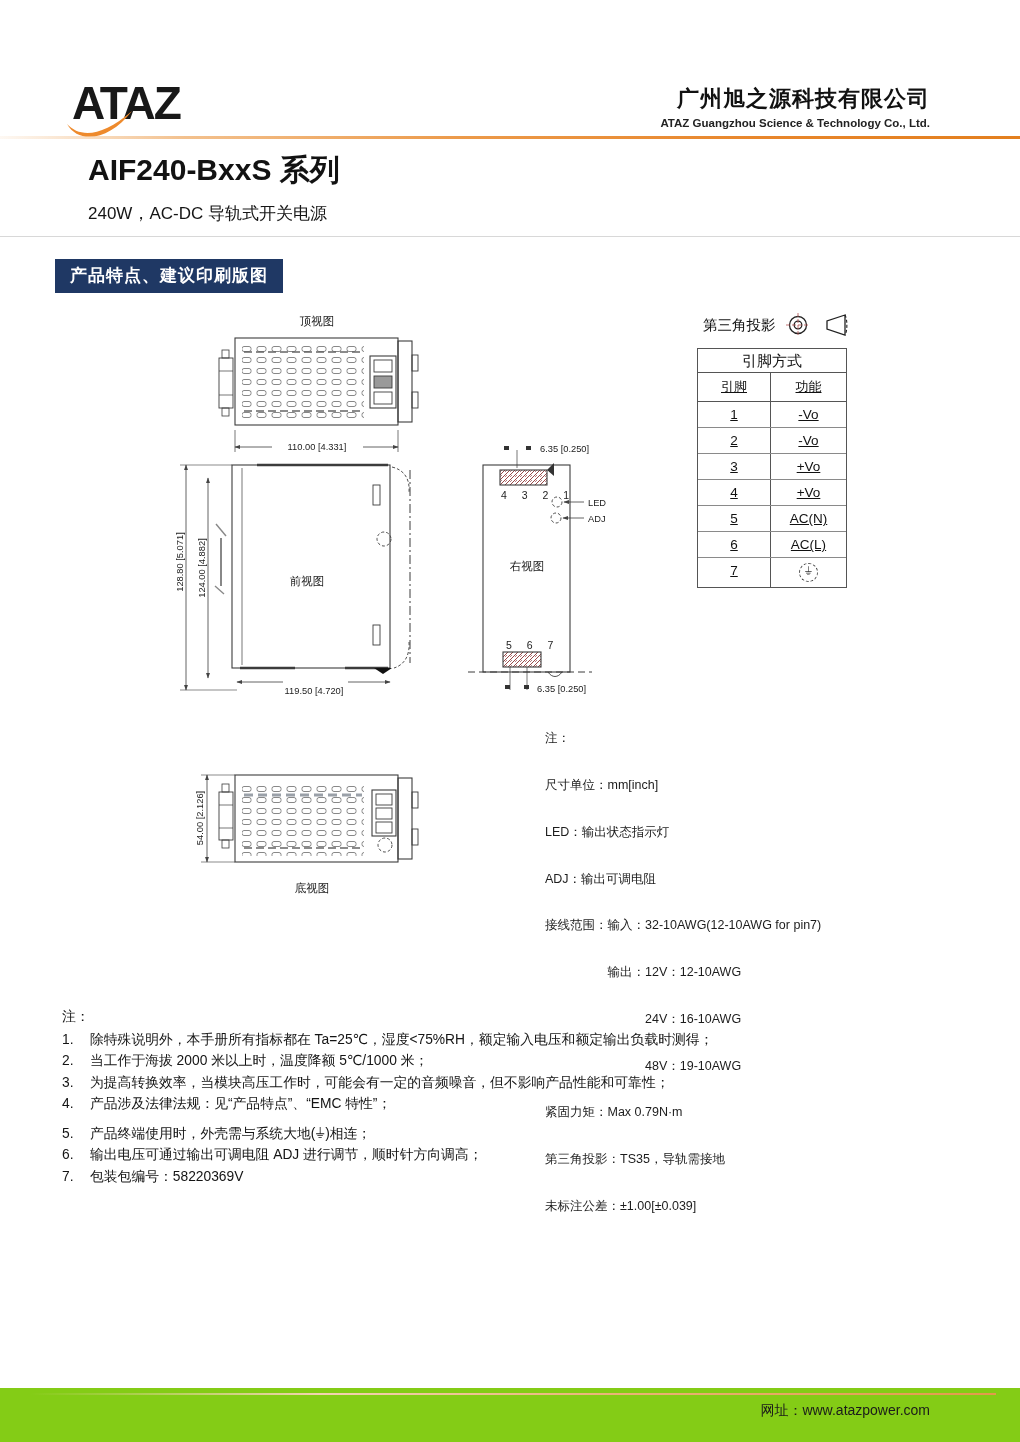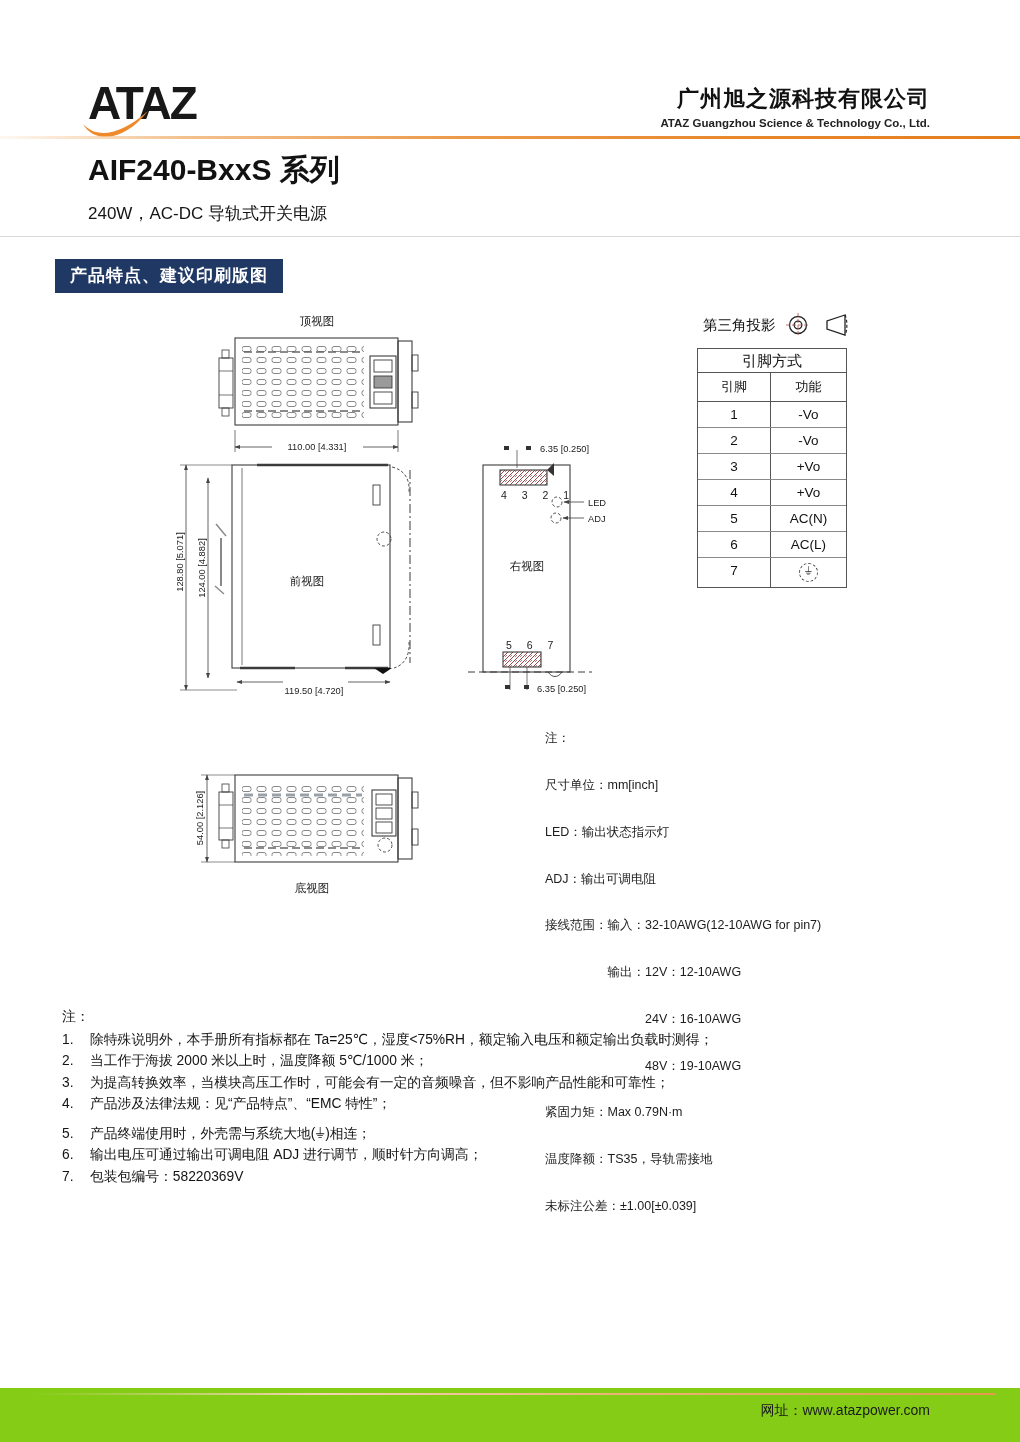--- a/index.html
+++ b/index.html
@@ -1,20 +1,20 @@
 <!DOCTYPE html>
 <html><head>
 <meta charset="utf-8">
 <style>
   html,body{margin:0;padding:0;background:#ffffff;}
   .page{position:relative;width:1020px;height:1442px;background:#ffffff;overflow:hidden;
         font-family:"Liberation Sans","DejaVu Sans",sans-serif;color:#1a1a1a;}
 
   
-  .logo{position:absolute;left:88px;top:80px;width:170px;height:60px;}
+  .logo{position:absolute;left:72px;top:80px;width:170px;height:60px;}
   .logo-text{position:absolute;left:0;top:0;font-size:46px;font-weight:800;letter-spacing:-2px;color:#181818;line-height:1;}
   .logo-swoosh{position:absolute;left:-8px;top:28px;}
   .company{position:absolute;right:90px;top:84px;text-align:right;}
   .company-cn{font-size:22px;font-weight:700;letter-spacing:1px;color:#111;}
   .company-en{font-size:11.5px;font-weight:700;color:#222;margin-top:3px;}
   .orange-rule{position:absolute;left:0;top:136px;width:1020px;height:3px;
     background:linear-gradient(90deg,rgba(248,222,196,.2) 0%,#f3c18e 18%,#ec9a4a 45%,#e8862b 75%,#e37f1e 100%);}
   .series-title{position:absolute;left:88px;top:150px;font-size:30px;font-weight:700;color:#121212;}
   .series-sub{position:absolute;left:88px;top:202px;font-size:17px;color:#151515;}
   .thin-rule{position:absolute;left:0;top:236px;width:1020px;height:1px;background:#d8d8d8;}
@@ -29,21 +29,21 @@
   .pins-text{font-size:10.5px;letter-spacing:6px;}
 
   
   .projection{position:absolute;left:703px;top:312px;display:flex;align-items:center;gap:9px;}
   .projection-label{font-size:14.5px;color:#111;}
 
   
   .pin-table{position:absolute;left:697px;top:348px;width:148px;border:1px solid #555;
     font-size:13.5px;text-align:center;color:#111;background:#fff;}
   .pt-title{height:23px;line-height:23px;border-bottom:1px solid #555;font-size:15px;}
-  .pt-row{display:flex;border-bottom:1px solid #8a8a8a;}
+  .pt-row{display:flex;border-bottom:1px solid #8a8a8a;text-decoration:underline;}
   .pt-row:last-child{border-bottom:none;}
   .pt-head{font-size:13px;}
   .pt-c1{width:72px;border-right:1px solid #555;padding:5px 0;}
   .pt-c2{flex:1;padding:5px 0;}
   .gnd-circle{display:inline-block;width:17px;height:17px;border:1.2px dashed #444;border-radius:50%;
     line-height:15px;font-size:11px;color:#333;}
 
   
   .notes-right{position:absolute;left:545px;top:700px;font-size:12.5px;line-height:15.6px;
     color:#1c1c1c;white-space:pre;}
@@ -272,21 +272,21 @@
   <div class="notes-right">
     <div>注：</div>
     <div>尺寸单位：mm[inch]</div>
     <div>LED：输出状态指示灯</div>
     <div>ADJ：输出可调电阻</div>
     <div>接线范围：输入：32-10AWG(12-10AWG for pin7)</div>
     <div>　　　　　输出：12V：12-10AWG</div>
     <div>　　　　　　　　24V：16-10AWG</div>
     <div>　　　　　　　　48V：19-10AWG</div>
     <div>紧固力矩：Max 0.79N·m</div>
-    <div>温度降额：TS35，导轨需接地</div>
+    <div>第三角投影：TS35，导轨需接地</div>
     <div>未标注公差：±1.00[±0.039]</div>
   </div>
 
   <div class="notes-bottom">
     <div class="nb-title">注：</div>
     <div class="nb-row">
       <span class="nb-num">1.</span>
       <span>除特殊说明外，本手册所有指标都在 Ta=25℃，湿度&lt;75%RH，额定输入电压和额定输出负载时测得；</span>
     </div>
     <div class="nb-row">

